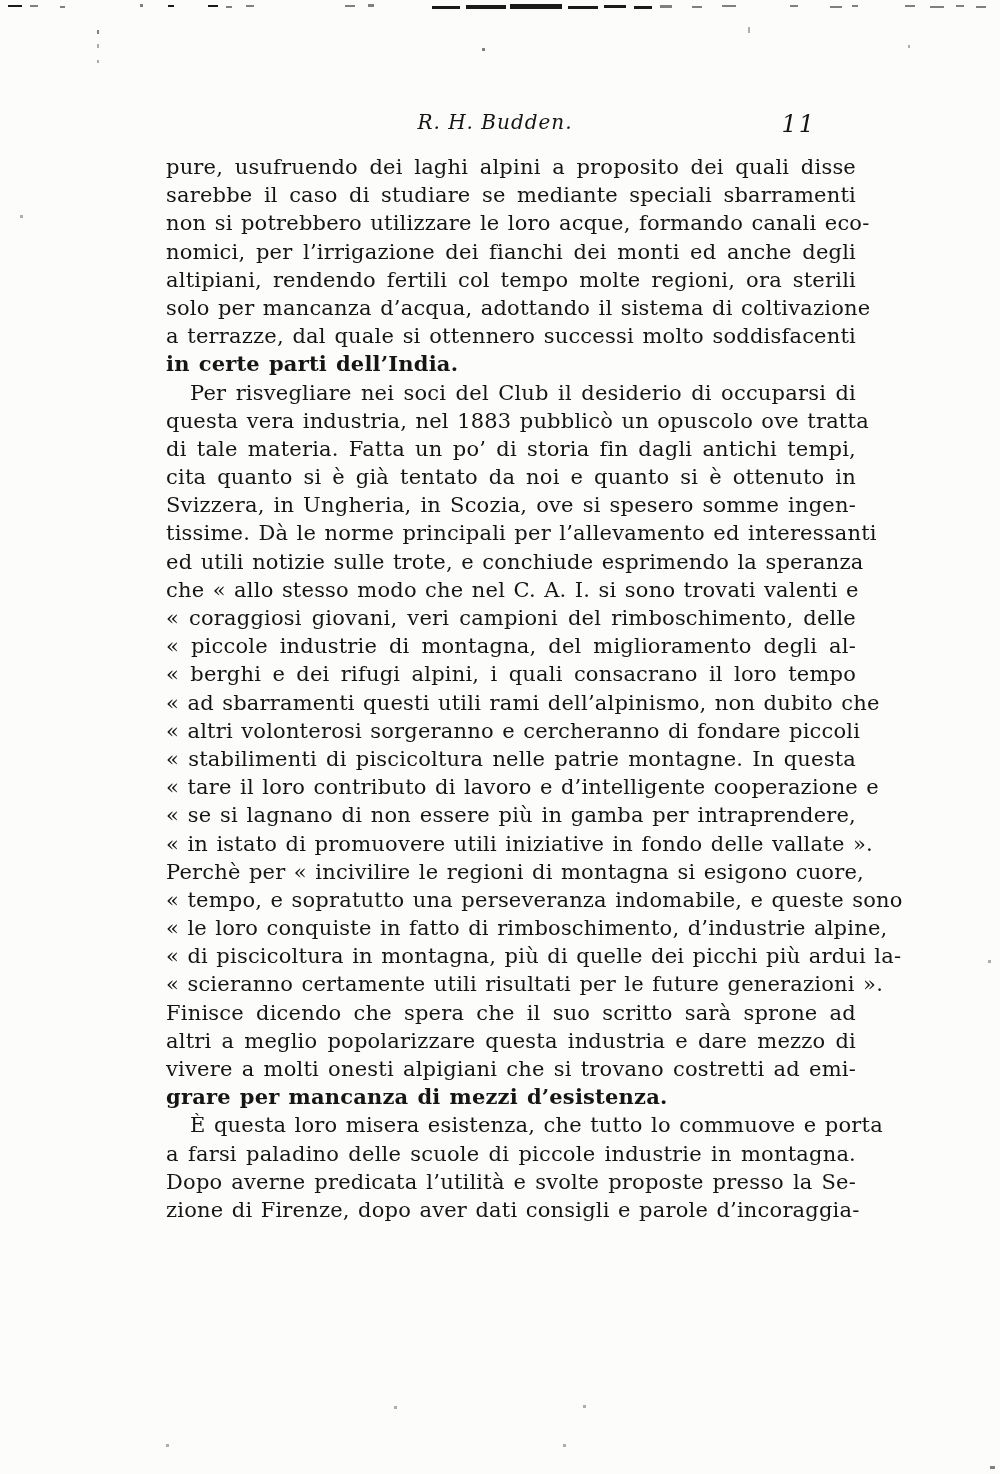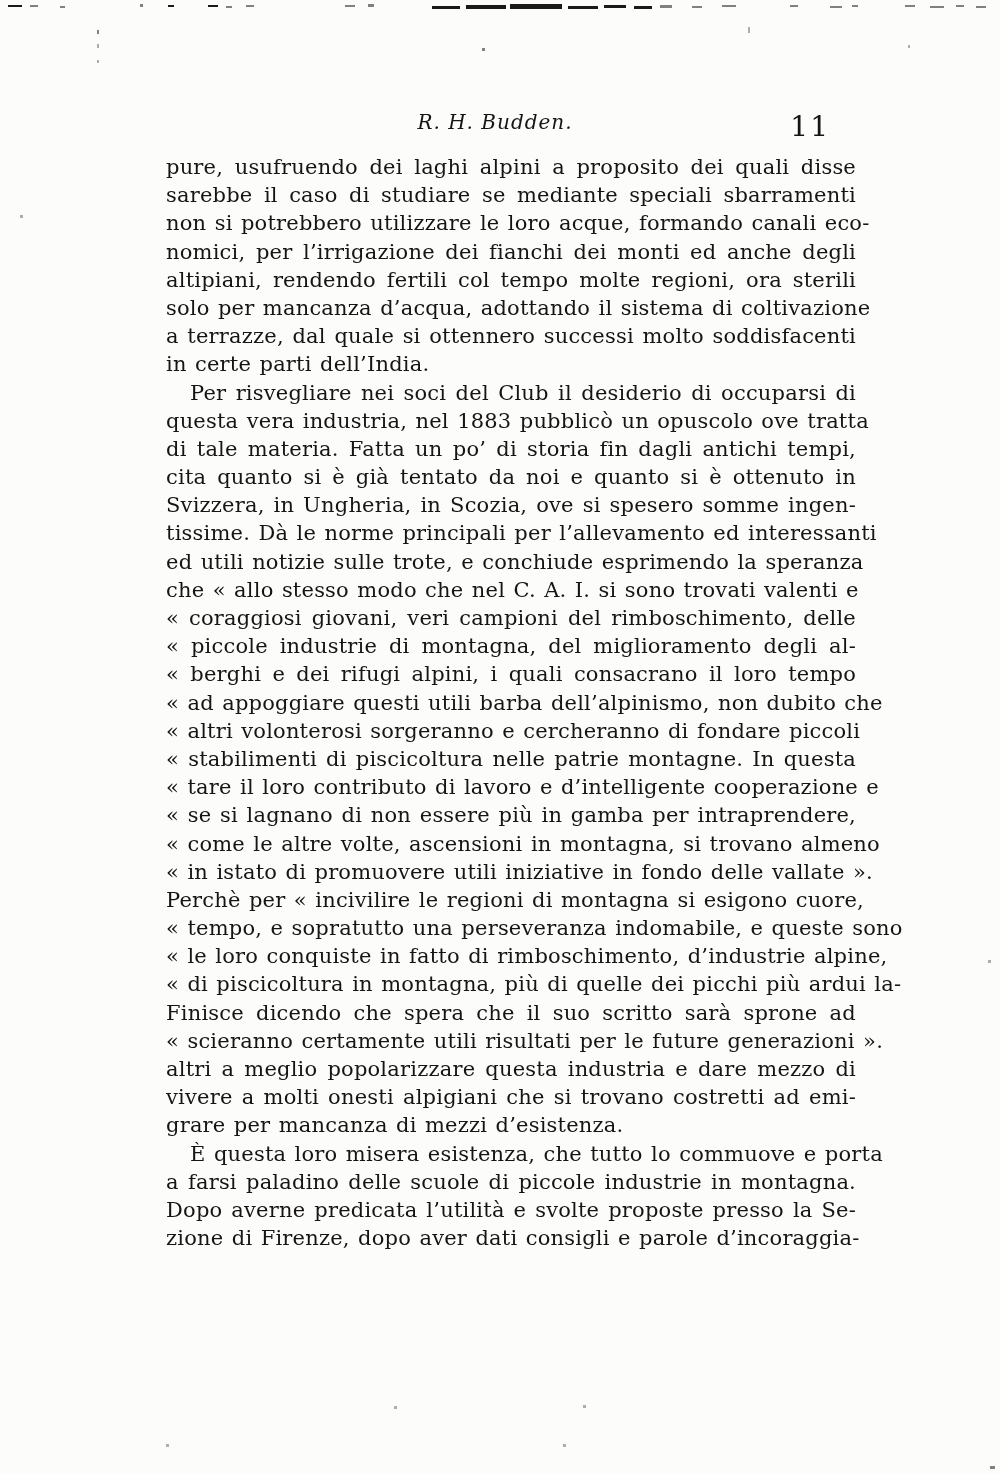--- a/index.html
+++ b/index.html
@@ -30,44 +30,46 @@
     position: absolute;
     left: 0;
     right: 0;
     text-align: center;
     font-style: italic;
     font-size: 20px;
     letter-spacing: 1px;
   }
   .page-number {
     position: absolute;
-    right: 10px;
+    right: 24px;
     top: 0;
-    font-size: 28px;
+    font-size: 24px;
     letter-spacing: 2px;
+    font-style: italic;
   }
   .text-block {
     position: absolute;
     left: 166px;
     top: 153px;
     width: 690px;
   }
   .line {
     height: 28.2px;
     line-height: 28.2px;
     font-size: 21px;
     letter-spacing: 0.2px;
     word-spacing: 1.5px;
     text-align: justify;
     text-align-last: justify;
     white-space: nowrap;
   }
   .line.nojust {
     text-align: left;
     text-align-last: left;
+    font-weight: bold;
   }
   .line.indent {
     text-indent: 24px;
   }
   
   .artifact {
     position: absolute;
     background: #1c1a18;
   }
   .artifact.faint { opacity: 0.55; }
@@ -96,33 +98,32 @@
       <div class="line">questa vera industria, nel 1883 pubblicò un opuscolo ove tratta</div>
       <div class="line">di tale materia. Fatta un po’ di storia fin dagli antichi tempi,</div>
       <div class="line">cita quanto si è già tentato da noi e quanto si è ottenuto in</div>
       <div class="line">Svizzera, in Ungheria, in Scozia, ove si spesero somme ingen-</div>
       <div class="line">tissime. Dà le norme principali per l’allevamento ed interessanti</div>
       <div class="line">ed utili notizie sulle trote, e conchiude esprimendo la speranza</div>
       <div class="line">che « allo stesso modo che nel C. A. I. si sono trovati valenti e</div>
       <div class="line">« coraggiosi giovani, veri campioni del rimboschimento, delle</div>
       <div class="line">« piccole industrie di montagna, del miglioramento degli al-</div>
       <div class="line">« berghi e dei rifugi alpini, i quali consacrano il loro tempo</div>
-      <div class="line">« ad appoggiare questi utili barba dell’alpinismo, non dubito che</div>
+      <div class="line">« ad sbarramenti questi utili rami dell’alpinismo, non dubito che</div>
       <div class="line">« altri volonterosi sorgeranno e cercheranno di fondare piccoli</div>
       <div class="line">« stabilimenti di piscicoltura nelle patrie montagne. In questa</div>
       <div class="line">« tare il loro contributo di lavoro e d’intelligente cooperazione e</div>
       <div class="line">« se si lagnano di non essere più in gamba per intraprendere,</div>
-      <div class="line">« come le altre volte, ascensioni in montagna, si trovano almeno</div>
       <div class="line">« in istato di promuovere utili iniziative in fondo delle vallate ».</div>
       <div class="line">Perchè per « incivilire le regioni di montagna si esigono cuore,</div>
       <div class="line">« tempo, e sopratutto una perseveranza indomabile, e queste sono</div>
       <div class="line">« le loro conquiste in fatto di rimboschimento, d’industrie alpine,</div>
       <div class="line">« di piscicoltura in montagna, più di quelle dei picchi più ardui la-</div>
+      <div class="line">« scieranno certamente utili risultati per le future generazioni ».</div>
       <div class="line">Finisce dicendo che spera che il suo scritto sarà sprone ad</div>
-      <div class="line">« scieranno certamente utili risultati per le future generazioni ».</div>
       <div class="line">altri a meglio popolarizzare questa industria e dare mezzo di</div>
       <div class="line">vivere a molti onesti alpigiani che si trovano costretti ad emi-</div>
       <div class="line nojust">grare per mancanza di mezzi d’esistenza.</div>
       <div class="line indent">È questa loro misera esistenza, che tutto lo commuove e porta</div>
       <div class="line">a farsi paladino delle scuole di piccole industrie in montagna.</div>
       <div class="line">Dopo averne predicata l’utilità e svolte proposte presso la Se-</div>
       <div class="line">zione di Firenze, dopo aver dati consigli e parole d’incoraggia-</div>
     </div>
 
   <div class="artifact" style="left:8px;top:5px;width:14px;height:2px"></div>

